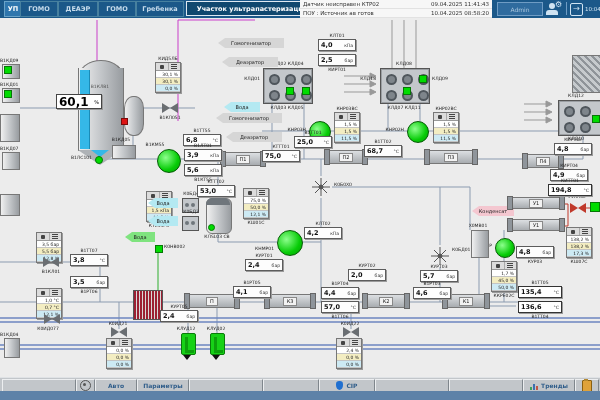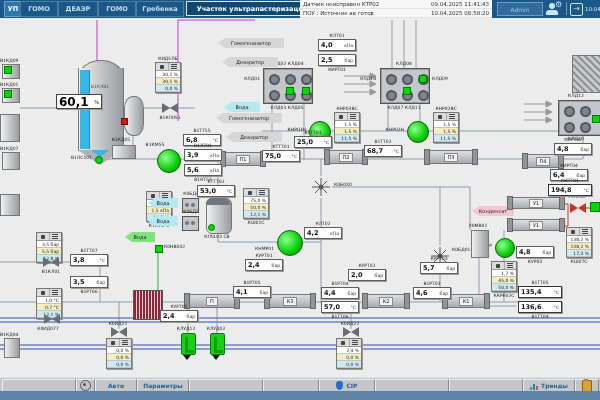--- a/index.html
+++ b/index.html
@@ -574,21 +574,21 @@
         <b>68,7</b>
         <span class="u">°C</span>
       </div>
     <div class="ind" style="left:554px;top:125px">
         <span class="tag">КИРТ02</span>
         <b>4,8</b>
         <span class="u">бар</span>
       </div>
     <div class="ind" style="left:550px;top:151px">
         <span class="tag">КИРТ04</span>
-        <b>6,4</b>
+        <b>4,9</b>
         <span class="u">бар</span>
       </div>
     <div class="ind w hl" style="left:548px;top:166px">
         <span class="tag">КИТТ01</span>
         <b>194,8</b>
         <span class="u">°C</span>
       </div>
     <div class="ind" style="left:197px;top:167px">
         <span class="tag">КТТТ02</span>
         <b>53,0</b>
@@ -602,21 +602,21 @@
     <div class="ind" style="left:245px;top:241px">
         <span class="tag">КУРТ01</span>
         <b>2,4</b>
         <span class="u">бар</span>
       </div>
     <div class="ind" style="left:348px;top:251px">
         <span class="tag">КУРТ02</span>
         <b>2,0</b>
         <span class="u">бар</span>
       </div>
-    <div class="ind" style="left:420px;top:244px">
+    <div class="ind" style="left:420px;top:252px">
         <span class="tag">КУРТ03</span>
         <b>5,7</b>
         <span class="u">бар</span>
       </div>
     <div class="ind tb" style="left:516px;top:228px">
         <span class="tag">КУР03</span>
         <b>4,8</b>
         <span class="u">бар</span>
       </div>
     <div class="ind" style="left:233px;top:268px">

